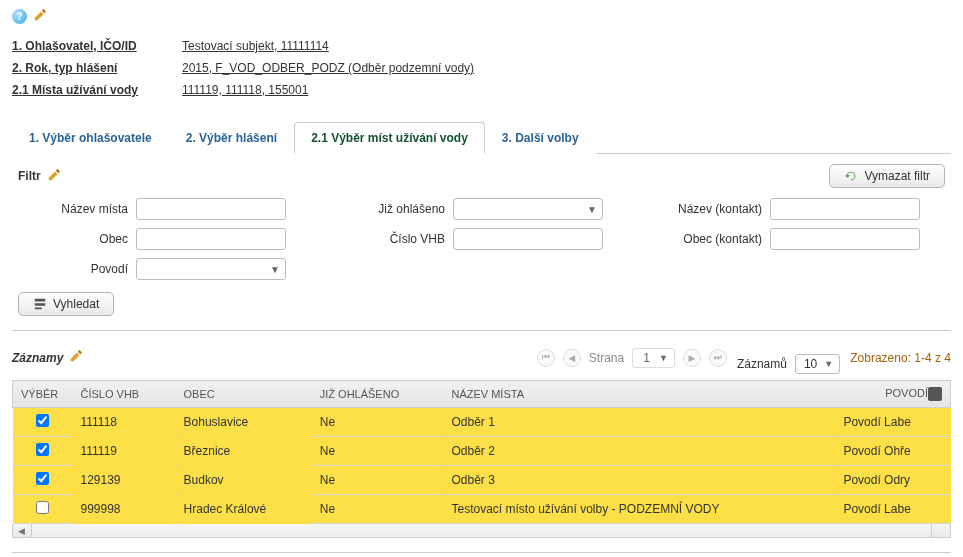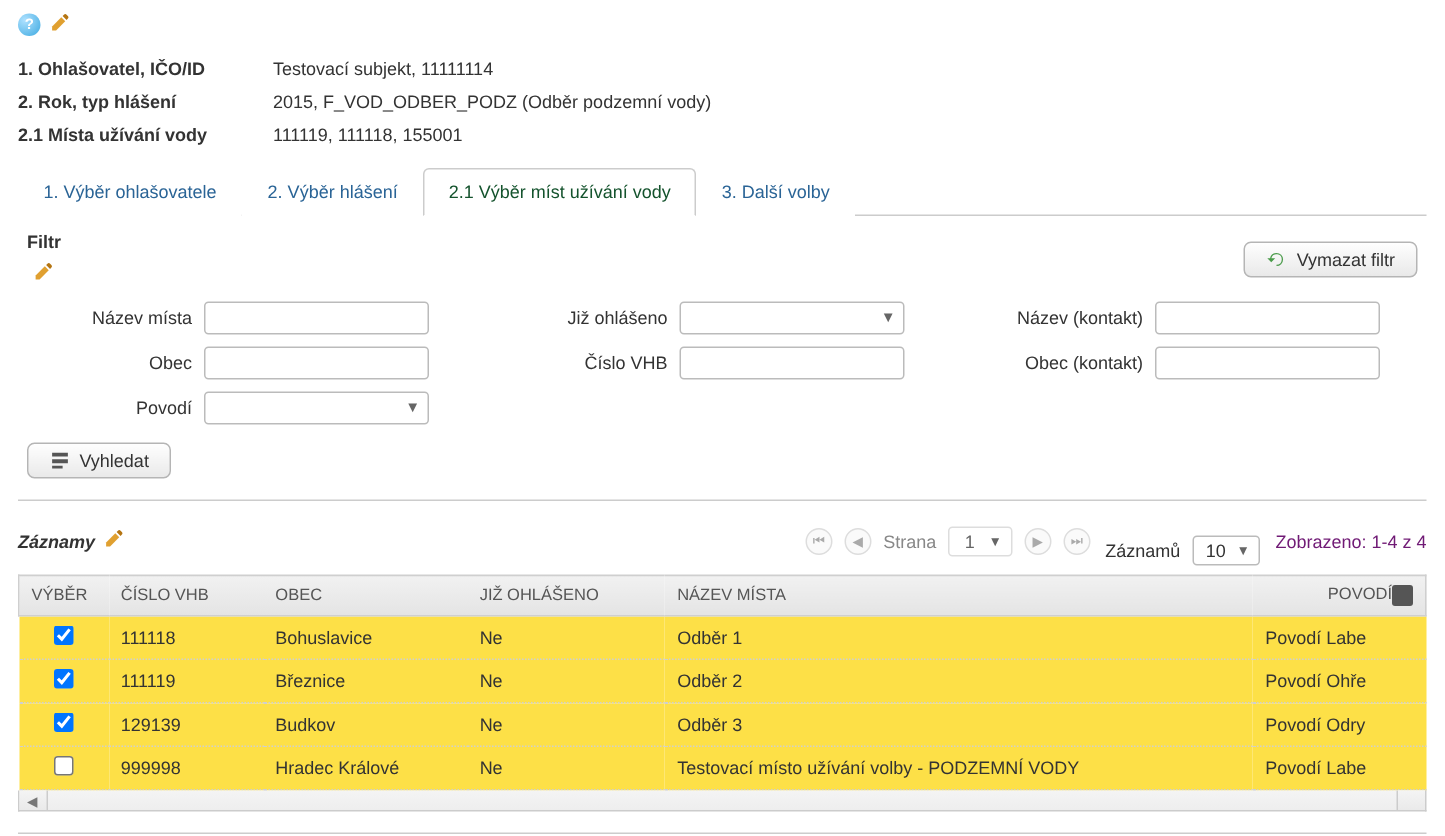--- a/index.html
+++ b/index.html
@@ -1,48 +1,48 @@
 <!DOCTYPE html>
 <html><head>
 <meta charset="utf-8">
 <style>
   * { box-sizing: border-box; margin: 0; padding: 0; }
   body { font-family: Arial, Helvetica, sans-serif; font-size: 12px; color: #333; background: #fff; padding: 8px 12px; width: 963px; }
   .page-title { font-weight: bold; font-size: 13px; margin-bottom: 10px; display: flex; align-items: center; gap: 6px; }
-  .summary { margin-bottom: 10px; }
+  .summary { margin-bottom: 20px; text-decoration: underline; }
   .summary-row { display: flex; padding: 4px 0; }
   .summary-label { font-weight: bold; width: 170px; }
   .summary-value { }
   .tabs { display: flex; border-bottom: 1px solid #ccc; margin-top: 6px; }
-  .tab { padding: 8px 16px; color: #2a6496; cursor: pointer; border: 1px solid transparent; border-bottom: none; position: relative; top: 1px; background: #fff; }
+  .tab { padding: 8px 16px; color: #2a6496; cursor: pointer; border: 1px solid transparent; border-bottom: none; position: relative; top: 1px; background: #fff; font-weight: bold; }
   .tab.active { border-color: #ccc; border-bottom: 1px solid #fff; border-radius: 4px 4px 0 0; color: #14532d; }
   .panel { border-bottom: 1px solid #ccc; padding: 10px 6px 14px 6px; }
   .filter-header { display: flex; align-items: center; justify-content: space-between; margin-bottom: 10px; }
-  .filter-title { font-weight: bold; display: flex; align-items: center; gap: 6px; flex-direction: column; }
+  .filter-title { font-weight: bold; display: flex; align-items: center; gap: 6px; }
   .btn { display: inline-flex; align-items: center; justify-content: center; gap: 6px; padding: 4px 14px; font-size: 12px; border: 1px solid #b5b5b5; background: linear-gradient(#fefefe,#e9e9e9); border-radius: 5px; cursor: pointer; color: #333; }
   .btn.green-arrow svg { margin-right: 2px; }
   .filter-grid { display: grid; grid-template-columns: repeat(3, 1fr); gap: 8px 24px; margin-bottom: 12px; }
   .field { display: flex; align-items: center; gap: 8px; }
   .field label { width: 110px; text-align: right; color: #333; }
   .field input[type="text"] { width: 150px; height: 22px; border: 1px solid #bbb; border-radius: 3px; padding: 0 5px; font-size: 12px; }
   .field .select { position: relative; width: 150px; }
   .field .select input { width: 100%; padding-right: 22px; }
   .field .select .caret { position: absolute; right: 6px; top: 50%; transform: translateY(-50%); pointer-events: none; color: #666; font-size: 10px; }
   .search-row { display: flex; justify-content: flex-start; margin-top: 4px; }
   .records-header { display: flex; align-items: center; margin: 10px 0 6px 0; gap: 10px; }
   .records-title { font-weight: bold; display: flex; align-items: center; gap: 6px; font-style: italic; }
   .spacer { flex: 1; }
   .pager { display: flex; align-items: center; gap: 8px; color: #888; }
   .pager .pg-btn { width: 18px; height: 18px; border: 1px solid #ddd; border-radius: 9px; display: inline-flex; align-items: center; justify-content: center; font-size: 9px; cursor: pointer; background: #fafafa; color: #aaa; }
   .pager .pg-current { border: 1px solid #ddd; padding: 2px 24px 2px 10px; border-radius: 3px; position: relative; color: #666; background: #fff; }
   .pager .pg-current .caret { position: absolute; right: 6px; top: 50%; transform: translateY(-50%); font-size: 9px; }
   .per-page { display: flex; align-items: center; gap: 8px; margin-top: 13px; }
   .per-page .select { border: 1px solid #bbb; border-radius: 3px; padding: 2px 22px 2px 8px; position: relative; background: #fff; cursor: pointer; }
   .per-page .select .caret { position: absolute; right: 6px; top: 50%; transform: translateY(-50%); font-size: 9px; color: #666; }
-  .shown { color: #701a75; }
+  .shown { color: #a16207; }
   table { width: 100%; border-collapse: collapse; font-size: 12px; }
   thead th { background: linear-gradient(#f1f1f1,#e4e4e4); border-top: 1px solid #cfcfcf; border-bottom: 1px solid #cfcfcf; text-align: left; padding: 6px 8px; color: #555; text-transform: uppercase; font-size: 11px; font-weight: normal; }
   thead th:first-child { border-left: 1px solid #cfcfcf; }
   thead th:last-child { border-right: 1px solid #cfcfcf; text-align: right; }
   tbody td { padding: 6px 8px; border-bottom: 1px dotted #cfcfcf; background: #fde047; }
   tbody td:first-child { text-align: center; width: 60px; }
   .col-corner { width: 14px; height: 14px; background: #555; border-radius: 2px; display: inline-block; }
   .hscroll { height: 14px; background: linear-gradient(#f4f4f4,#eee); border: 1px solid #ccc; border-top: none; margin-top: 0; position: relative; }
   .hscroll::before, .hscroll::after { content: ""; position: absolute; top: 0; width: 18px; height: 100%; background: linear-gradient(#f4f4f4,#eaeaea); border-right: 1px solid #ccc; }
   .hscroll::before { left: 0; }

